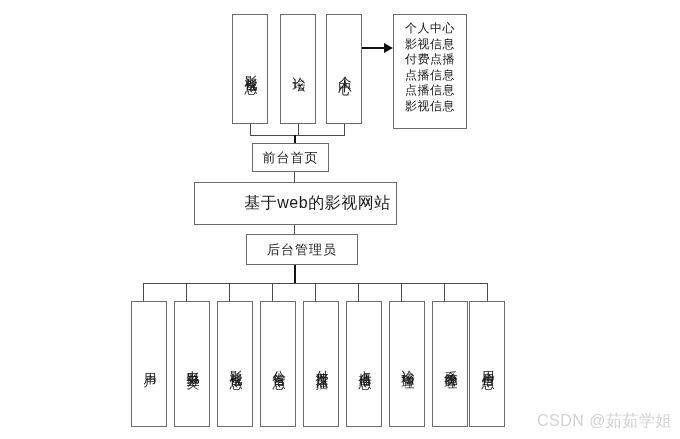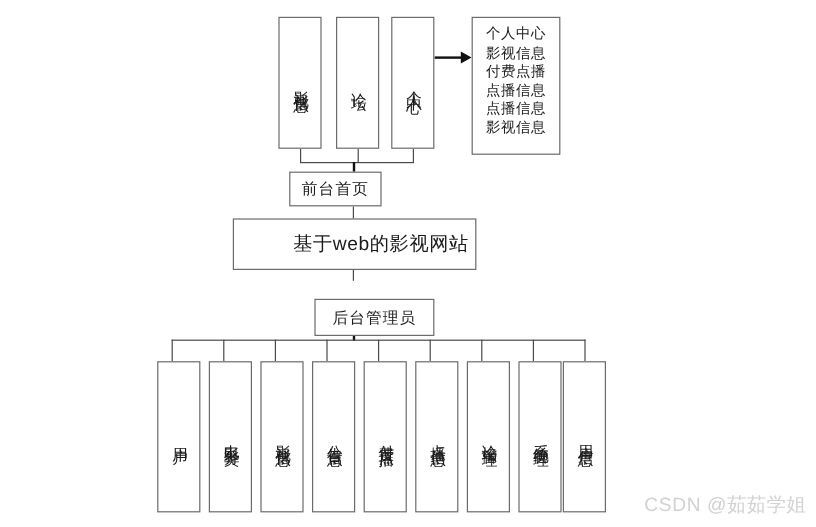--- a/index.html
+++ b/index.html
@@ -122,33 +122,33 @@
   <div class="arrow-head" style="left:384px; top:43px;"></div>
 
   <div class="line-v" style="left:250px; top:124px; height:11px;"></div>
   <div class="line-v" style="left:298px; top:124px; height:11px;"></div>
   <div class="line-v" style="left:344px; top:124px; height:11px;"></div>
 
   <div class="line-h" style="left:250px; top:135px; width:95px;"></div>
 
   <div class="line-v thick" style="left:294px; top:135px; height:9px;"></div>
 
-  <div class="box hbox" style="left:241px; top:143px; width:77px; height:29px;">
+  <div class="box hbox" style="left:252px; top:143px; width:77px; height:29px;">
     <span class="htext">前台首页</span>
   </div>
 
   <div class="line-v" style="left:294px; top:172px; height:11px;"></div>
 
   <div class="box hbox main-box" style="left:194px; top:182px; width:203px; height:43px;padding-left:44px;">
     <span class="htext">基于web的影视网站</span>
   </div>
 
   <div class="line-v" style="left:294px; top:225px; height:9px;"></div>
 
-  <div class="box hbox" style="left:262px; top:234px; width:100px; height:31px;margin-top:15px;">
+  <div class="box hbox" style="left:246px; top:234px; width:112px; height:31px;">
     <span class="htext">后台管理员</span>
   </div>
 
   <div class="line-v thick" style="left:294px; top:265px; height:19px;"></div>
 
   <div class="line-h" style="left:143px; top:283px; width:345px;"></div>
 
   <div class="line-v" style="left:143px; top:283px; height:18px;"></div>
   <div class="line-v" style="left:186px; top:283px; height:18px;"></div>
   <div class="line-v" style="left:229px; top:283px; height:18px;"></div>

